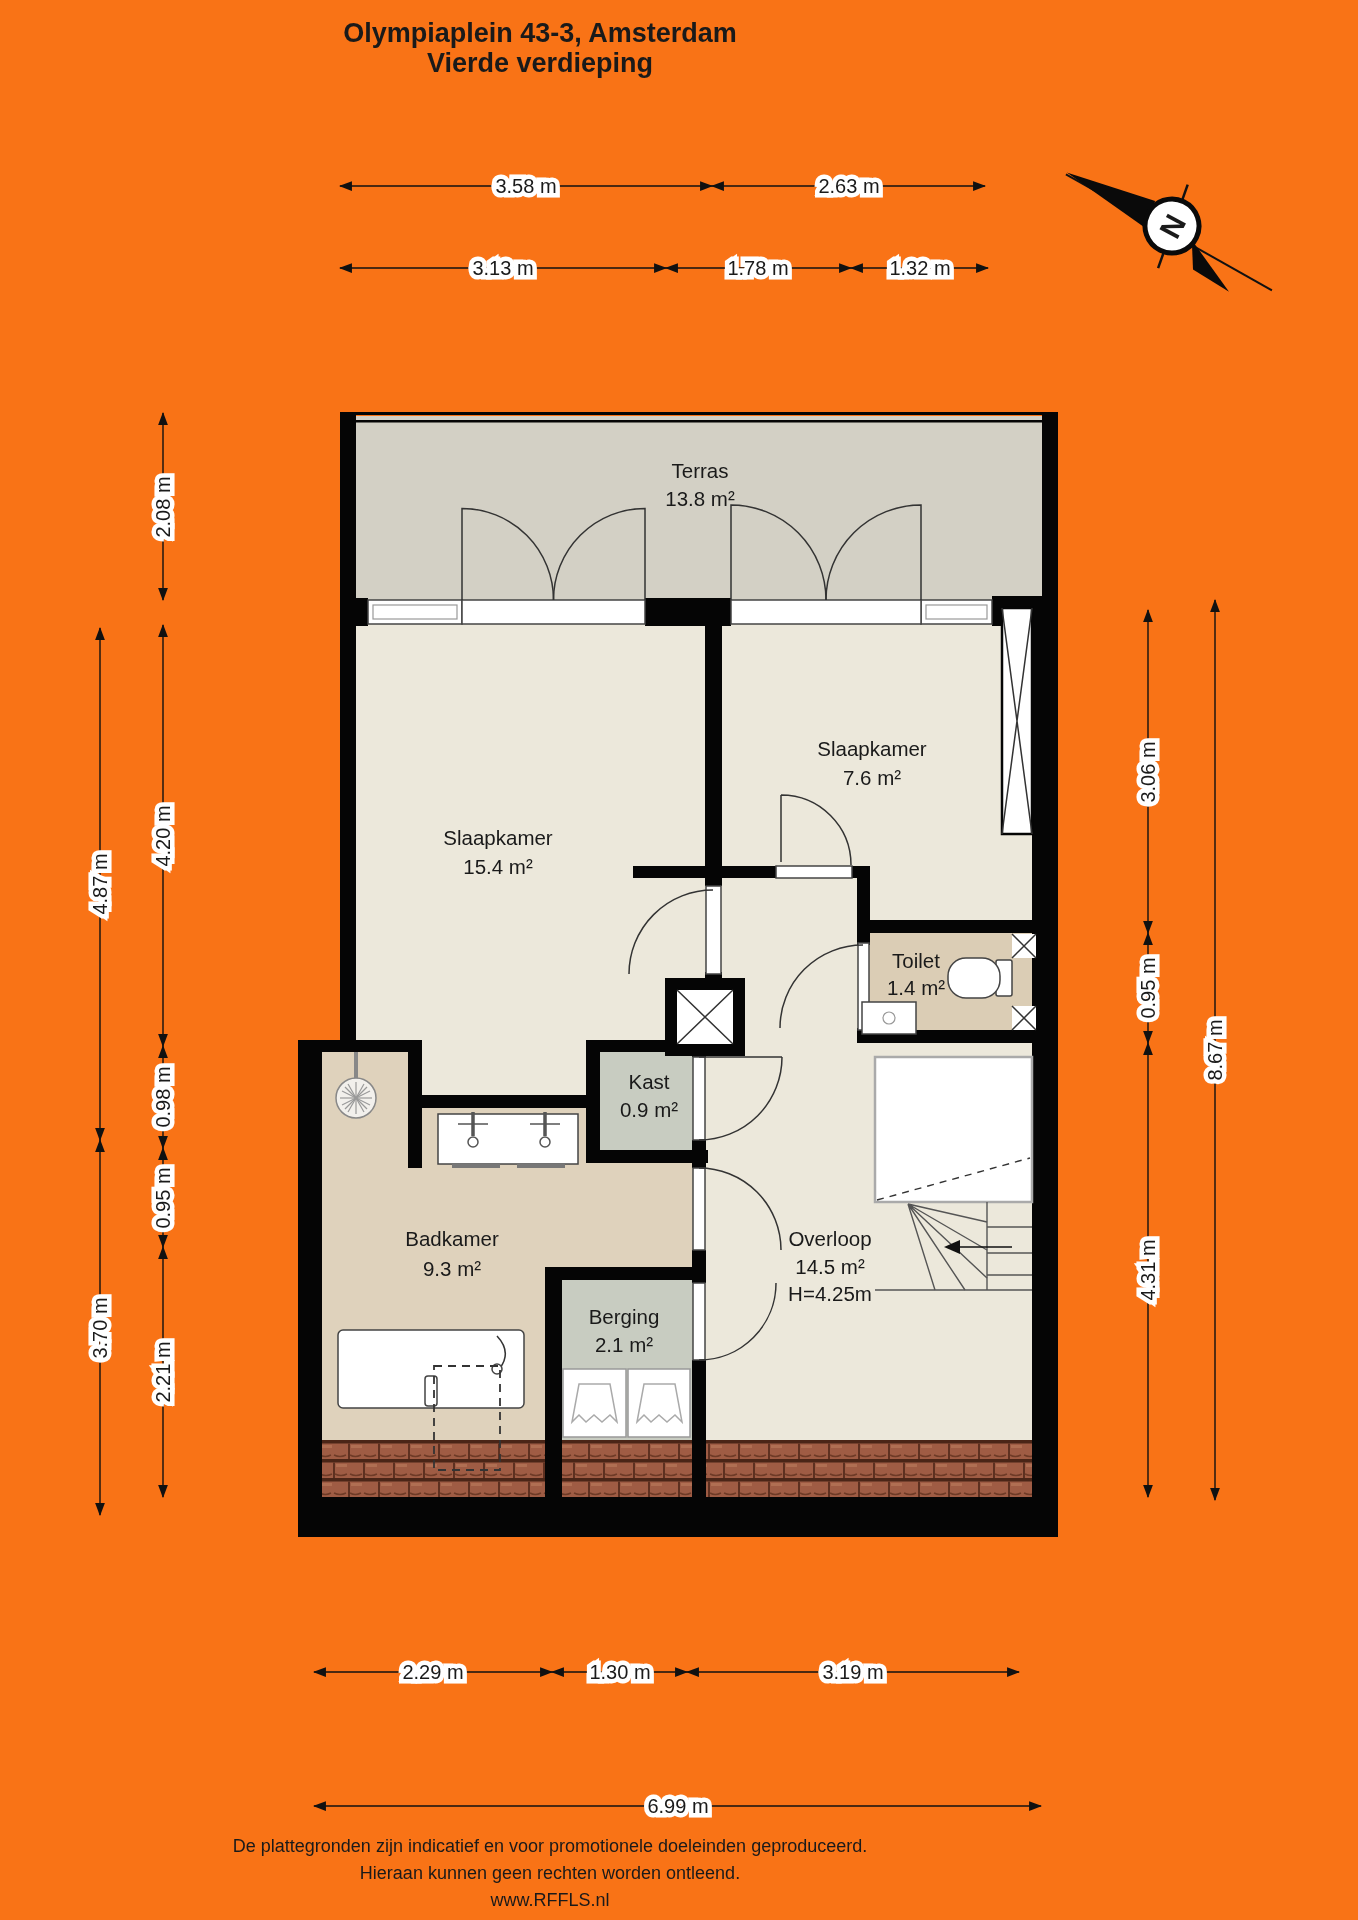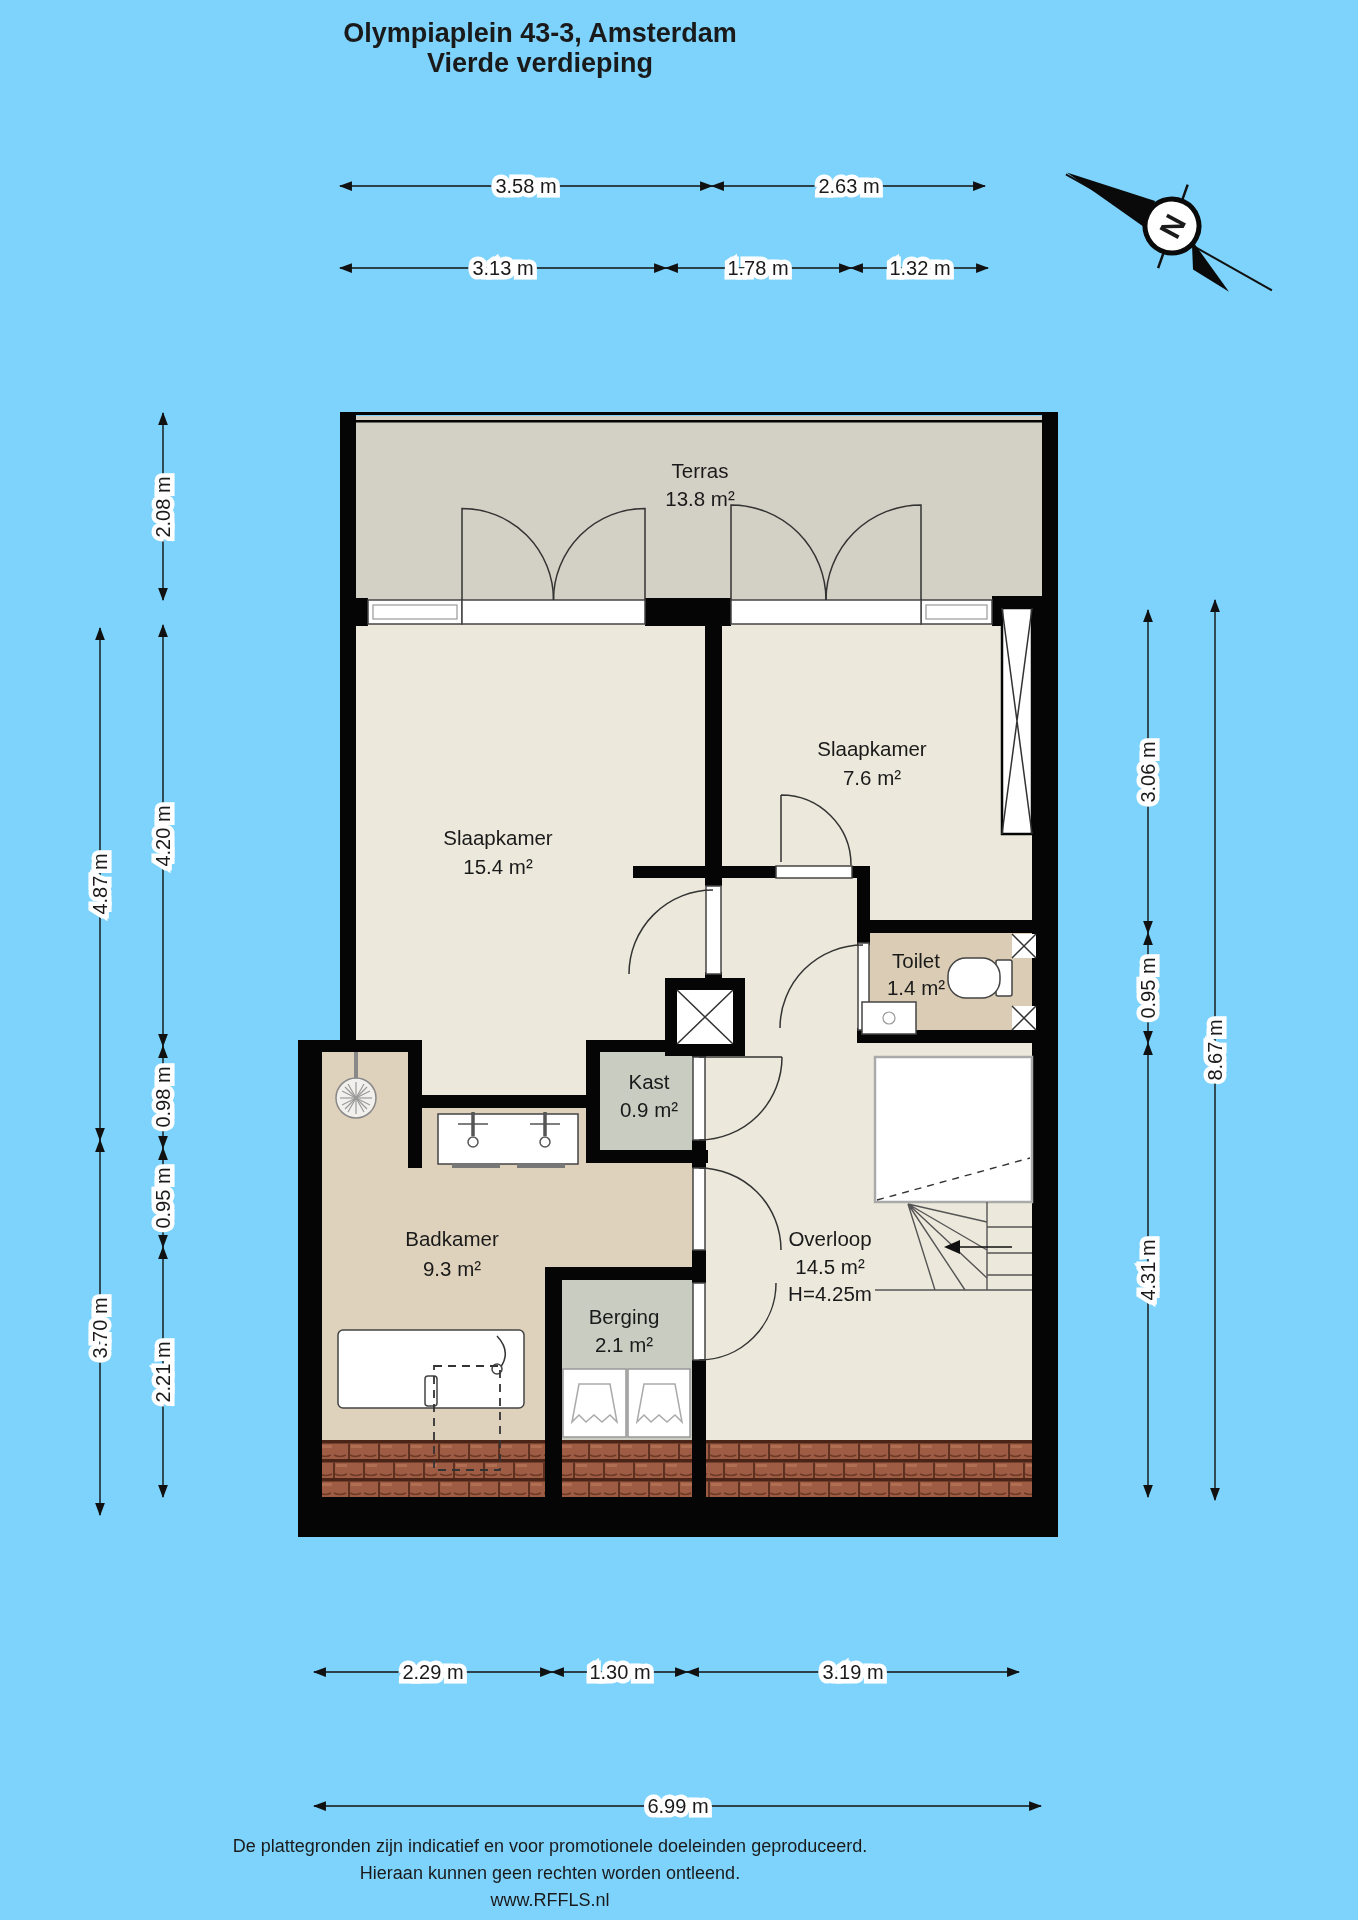--- a/index.html
+++ b/index.html
@@ -1,16 +1,16 @@
 <!DOCTYPE html>
 <html><head>
 <meta charset="utf-8">
 <style>
   html,body{margin:0;padding:0;background:#ffffff;}
-  .canvas{position:relative;width:1358px;height:1920px;background:#7dd3fc;overflow:hidden;
+  .canvas{position:relative;width:1358px;height:1920px;background:#f97316;overflow:hidden;
           font-family:"Liberation Sans", sans-serif;}
   svg{position:absolute;left:0;top:0;}
   text{fill:#1a1a1a;}
   .t-title{font-size:27px;font-weight:bold;}
   .t-room{font-size:20.5px;}
   .t-dim{font-size:20px;paint-order:stroke fill;stroke:#ffffff;stroke-width:9px;}
   .t-foot{font-size:18px;}
   .t-north{font-size:30px;font-weight:bold;}
   .dimline{stroke:#111;stroke-width:1.4;fill:none;}
   .wall{fill:#050505;}

